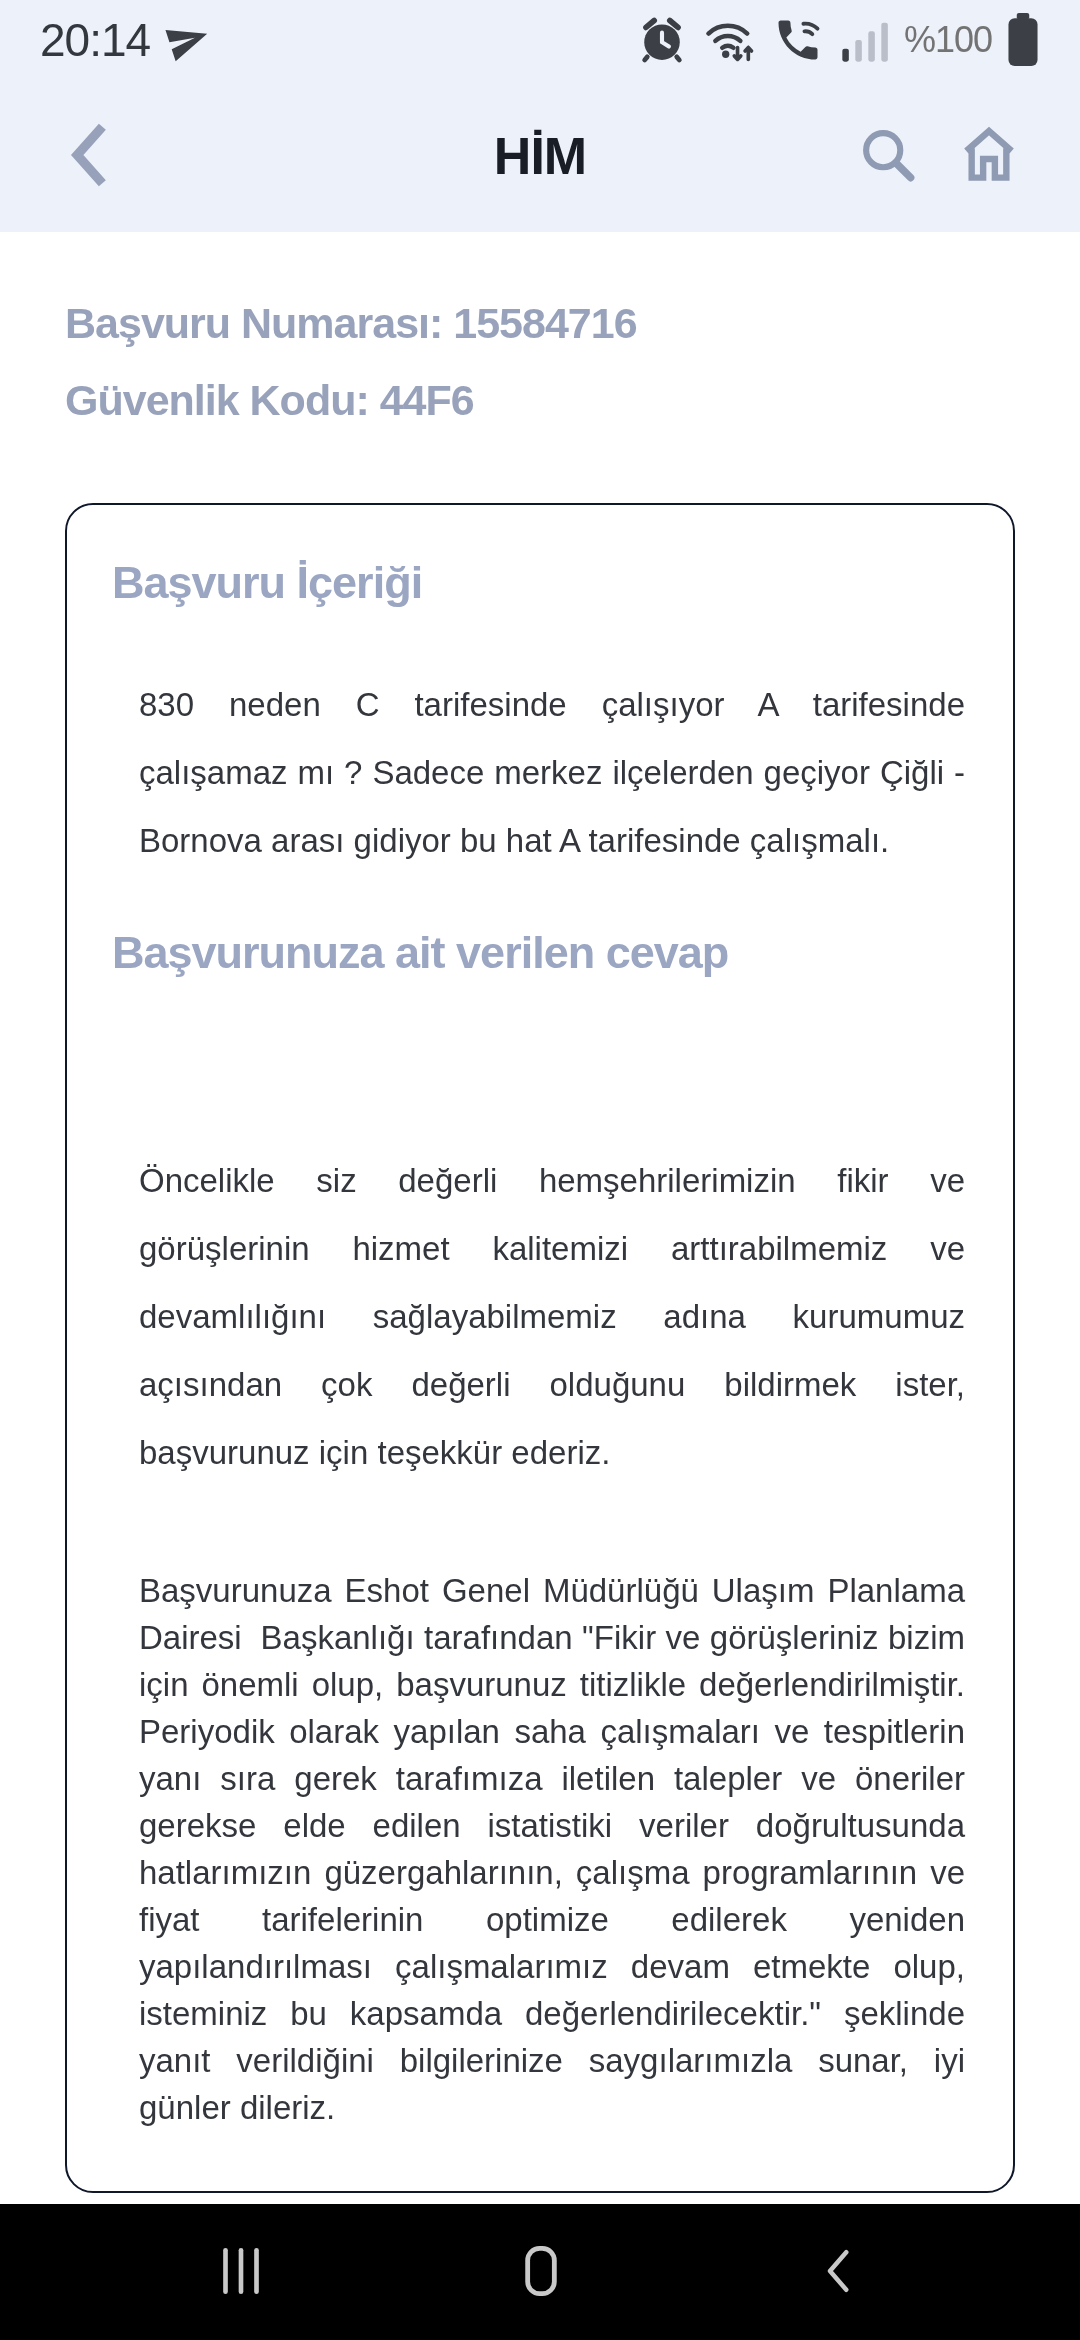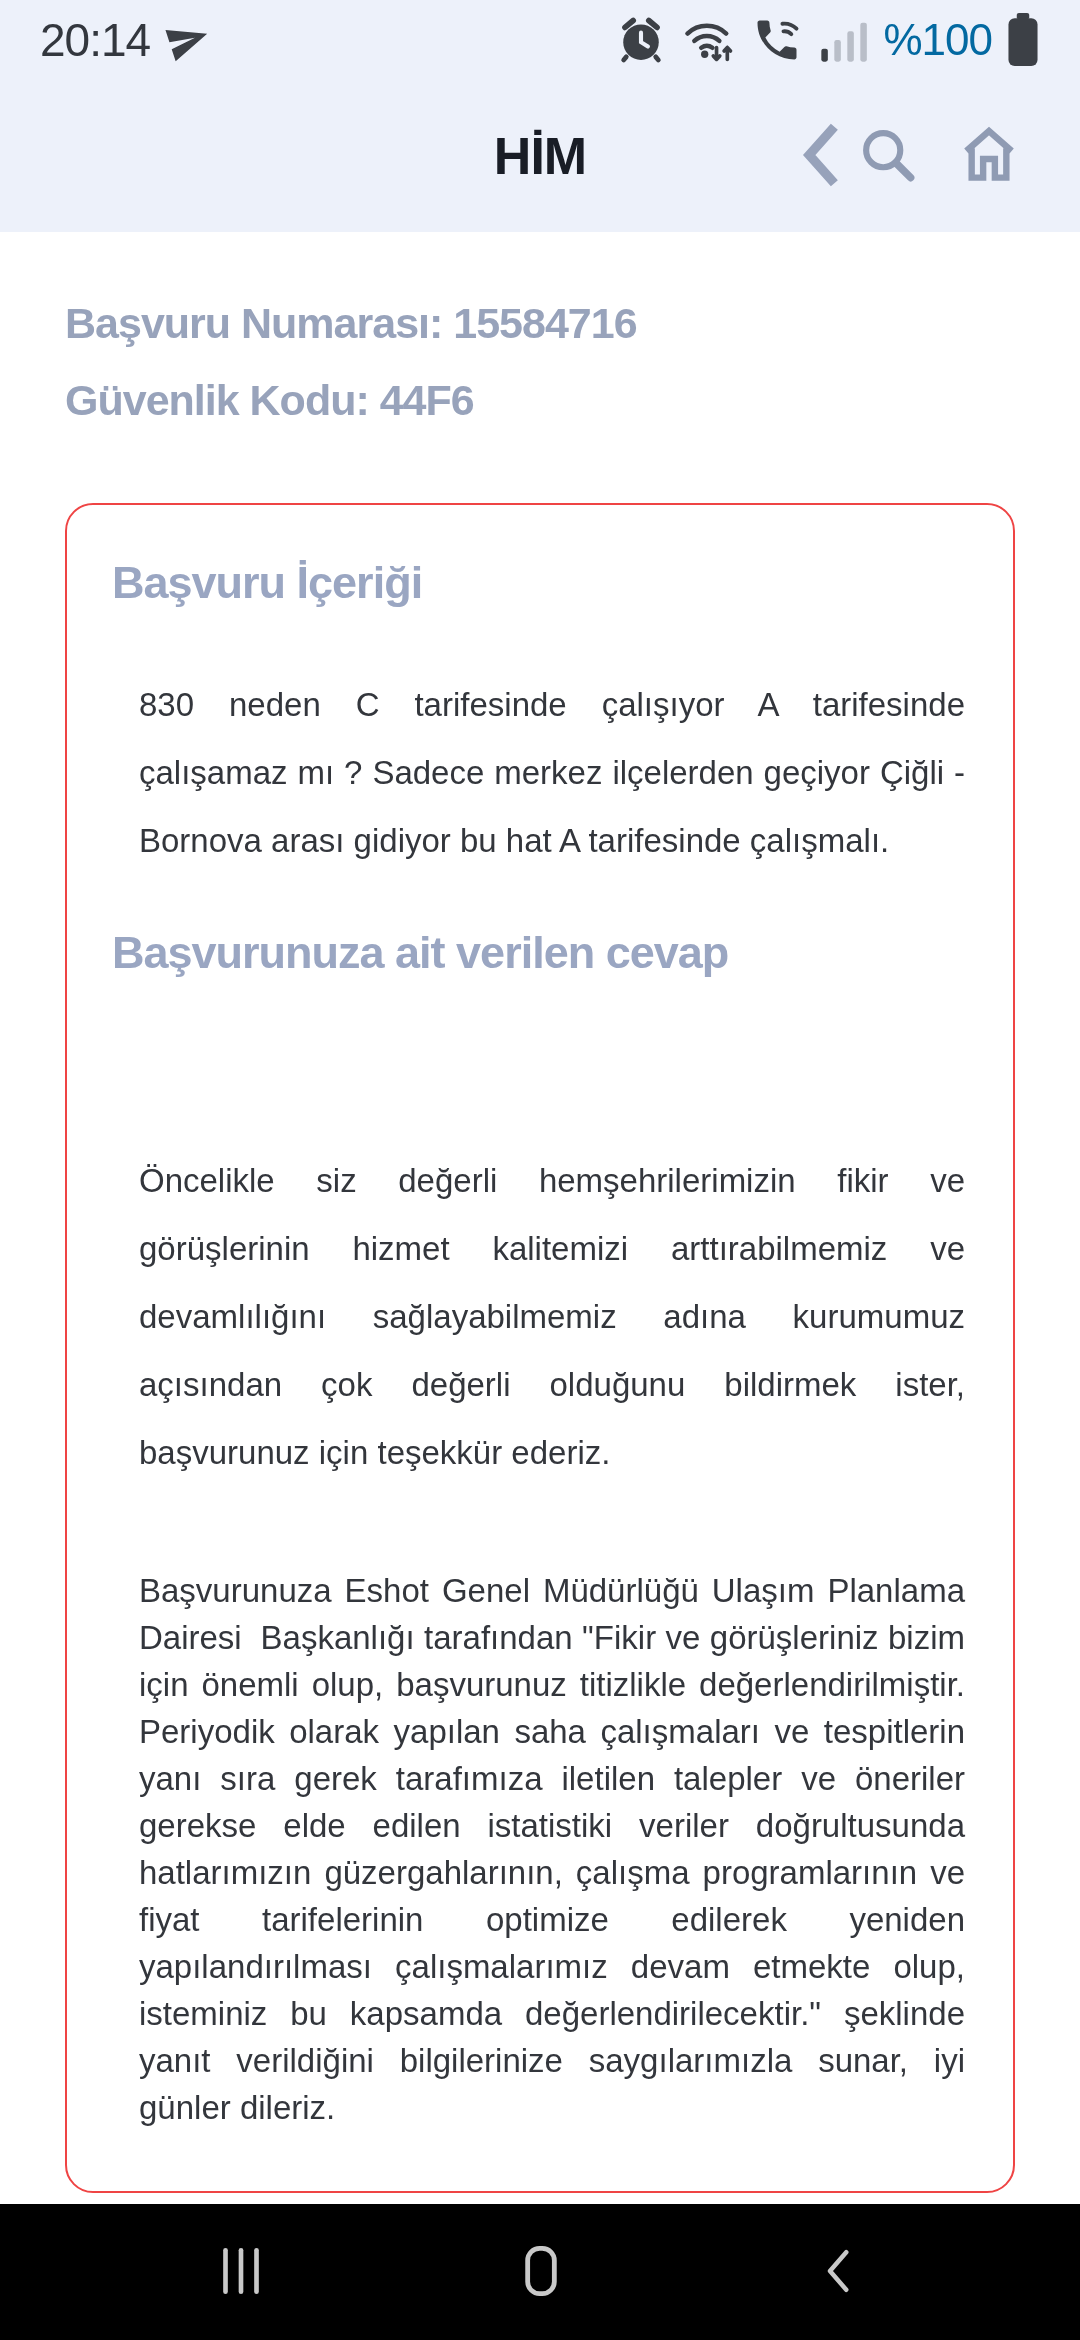--- a/index.html
+++ b/index.html
@@ -12,26 +12,26 @@
   }
   
   .statusbar{
     height:80px;background:#edf1fa;
     display:flex;align-items:center;justify-content:space-between;
     padding:0 40px;box-sizing:border-box;gap:38px;
   }
   .sb-left{display:flex;align-items:center;gap:16px;}
   .sb-time{font-size:46px;font-weight:500;color:#33373e;letter-spacing:-1px;}
   .sb-right{display:flex;align-items:center;gap:14px;}
-  .sb-batt-text{font-size:44px;color:#0369a1;letter-spacing:-1px;}
+  .sb-batt-text{font-size:36px;color:#737373;letter-spacing:-1px;}
   .sb-icon{display:inline-flex;align-items:center;}
   
   .appbar{
     position:relative;height:152px;background:#edf1fa;
-    display:flex;align-items:center;justify-content:flex-end;
+    display:flex;align-items:center;justify-content:space-between;
     padding:0 58px;box-sizing:border-box;
   }
   .appbar-title{
     position:absolute;left:0;right:0;text-align:center;
     font-size:52px;font-weight:700;color:#191d26;letter-spacing:-1px;
   }
   .appbar-actions{display:flex;align-items:center;gap:36px;z-index:1;}
   .iconbtn{display:inline-flex;align-items:center;justify-content:center;background:none;border:none;padding:0;cursor:pointer;}
   
   .content{padding:0 65px;box-sizing:border-box;}
@@ -39,21 +39,21 @@
     margin-top:96px;
     display:flex;align-items:center;justify-content:space-between;
   }
   .page-title{font-size:58px;font-weight:700;color:#14161d;letter-spacing:-2px;}
   .page-date{font-size:40px;color:#9aa5bd;letter-spacing:-1px;}
   .meta-block{margin-top:62px;line-height:58px;}
   .meta-line{font-size:43px;font-weight:700;color:#98a3bb;letter-spacing:-1px;margin-top:19px;}
   
   .card{
     margin-top:74px;
-    border:2px solid #ef4444;border-radius:28px;background:#ffffff;
+    border:2px solid #0f172a;border-radius:28px;background:#ffffff;
     padding:52px 48px 60px 45px;box-sizing:border-box;
     min-height:1420px;
   }
   .card-heading{font-size:45px;font-weight:700;color:#9aa6c2;letter-spacing:-1px;}
   .card-heading.second{margin-top:52px;}
   .card-body{
     margin-top:62px;
     padding-left:27px;
     font-size:33px;color:#33363c;line-height:68px;
     text-align:justify;white-space:pre-wrap;

